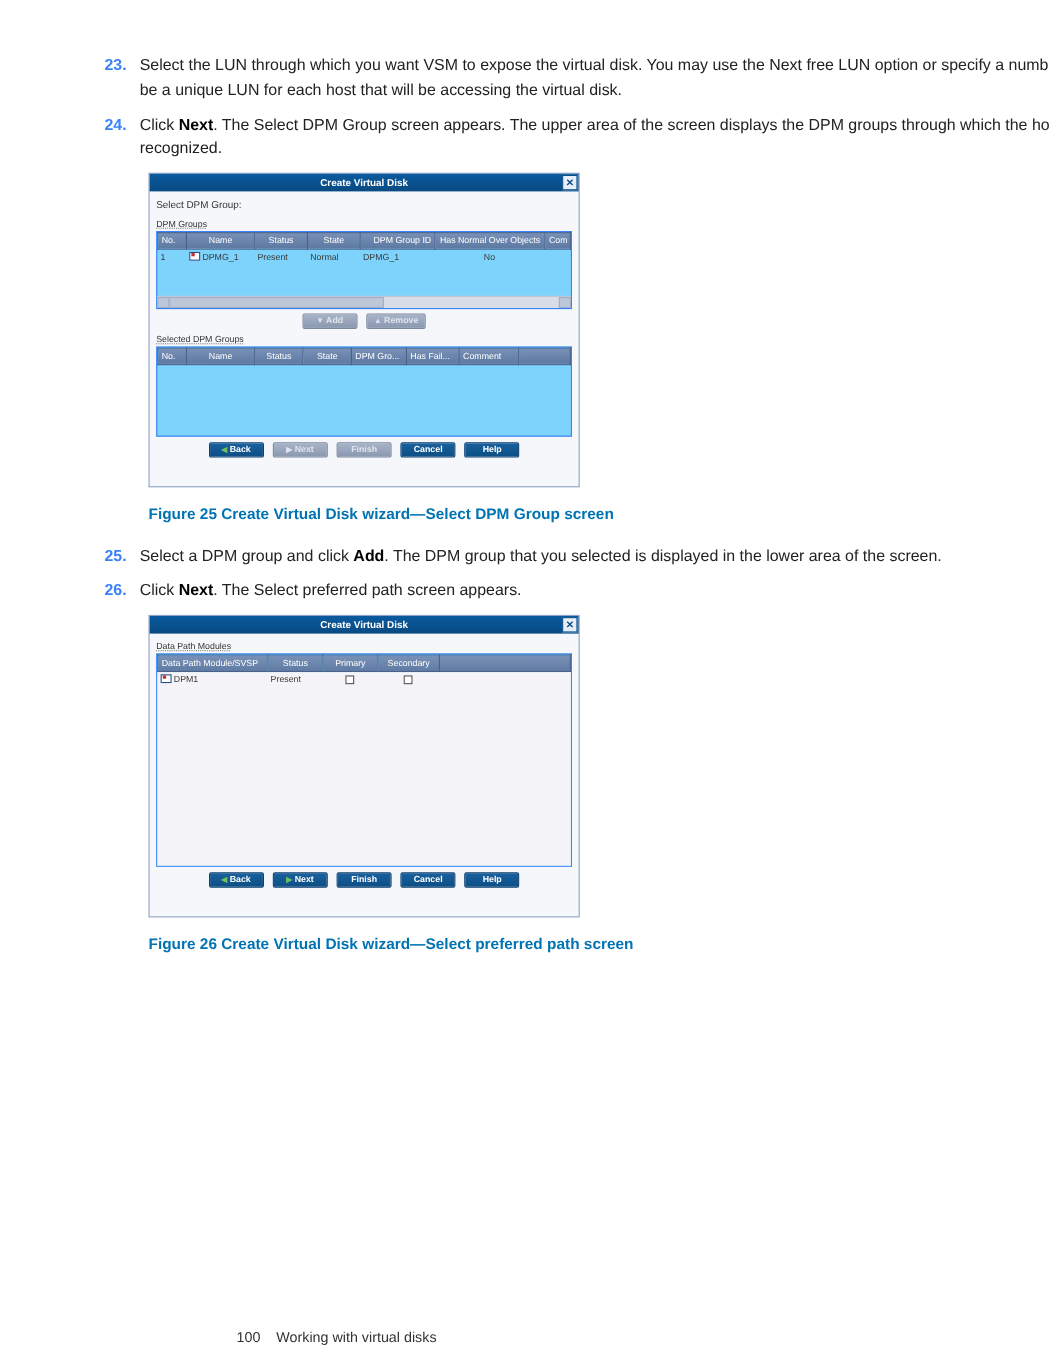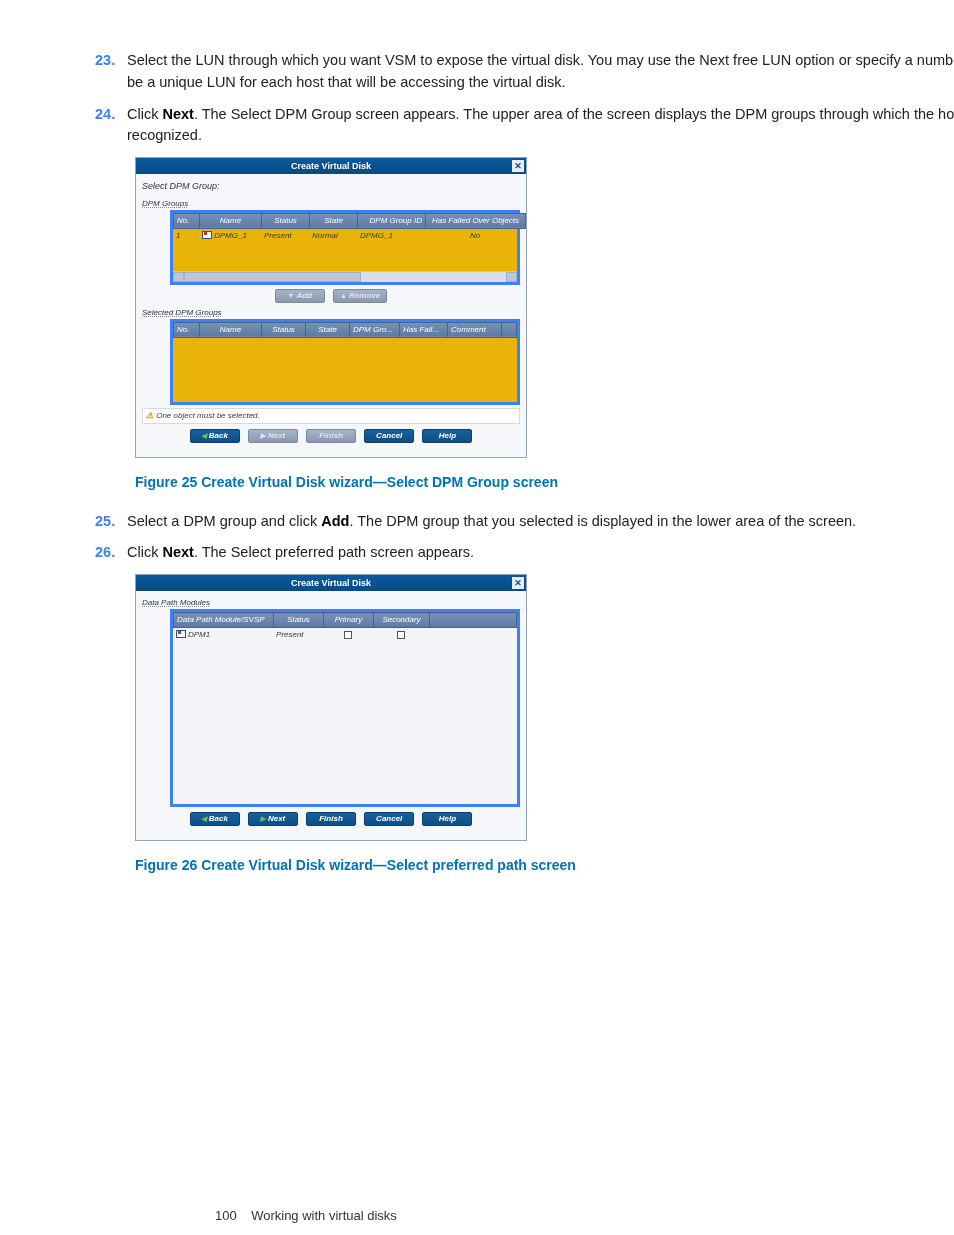--- a/index.html
+++ b/index.html
@@ -39,33 +39,33 @@
     position: relative;
   }
   .dlg-close {
     position: absolute; right: 1px; top: 1px;
     width: 14px; height: 14px;
     background: #e8eef7;
     border: 1px solid #0a4f88;
     font-size: 9px; line-height: 12px; font-weight: bold; color: #0a4f88;
     display: flex; align-items: center; justify-content: center;
   }
-  .dlg-body { padding: 6px 6px 8px 6px; font-style: italic; }
+  .dlg-body { padding: 6px 6px 20px 6px; }
   .dlg-label { font-size: 9px; color: #333; margin-bottom: 4px; display: block; }
   .dlg-sublabel { font-size: 8px; color: #333; margin-top: 2px; margin-bottom: 0; text-decoration: underline dotted; text-decoration-color: #888; }
   table.grid { width: 100%; border-collapse: collapse; table-layout: fixed; font-size: 8px; }
   table.grid th {
     background: linear-gradient(#7a91b6, #5e7aa3);
     color: #fff; font-weight: normal;
     border: 1px solid #4a6189;
     padding: 1px 3px; height: 11px; text-align: left;
     white-space: nowrap; overflow: hidden;
   }
   table.grid td { padding: 1px 3px; height: 12px; white-space: nowrap; overflow: hidden; }
-  .grid-holder { border: 3px solid #3b82f6; background: #eab308; margin-left: 28px; }
+  .grid-holder { border: 1px solid #3b82f6; background: #7dd3fc; }
   .grid-rows { height: 42px; overflow: hidden; }
   .grid-rows-tall { height: 64px; }
   .grid-rows-path { height: 176px; background: #f4f4f8; }
   .hscroll {
     height: 11px; background: #d9dde7;
     display: flex; align-items: stretch;
     border-top: 1px solid #bfc7d6;
   }
   .hscroll .arrow { width: 11px; background: #bdc7d8; border: 1px solid #9fb0cc; }
   .hscroll .track { flex: 1; position: relative; }
@@ -134,21 +134,21 @@
                 <col style="width:100px">
                 <col>
               </colgroup>
           <tbody>
                 <tr>
             <th>No.</th>
             <th style="text-align:center">Name</th>
             <th style="text-align:center">Status</th>
             <th style="text-align:center">State</th>
             <th style="text-align:right">DPM Group ID</th>
-            <th style="text-align:center">Has Failed Over Objects</th>
+            <th style="text-align:center">Has Normal Over Objects</th>
             <th>Com</th>
           </tr>
         </tbody>
             </table>
         <div class="grid-rows">
           <table class="grid">
             <colgroup>
                   <col style="width:26px">
                   <col style="width:62px">
                   <col style="width:48px">
@@ -203,21 +203,20 @@
             <th style="text-align:center">State</th>
             <th>DPM Gro...</th>
             <th>Has Fail...</th>
             <th>Comment</th>
             <th></th>
           </tr>
         </tbody>
             </table>
         <div class="grid-rows grid-rows-tall"></div>
       </div>
-      <div class="warnbar"><span class="orange">⚠</span><span>One object must be selected.</span></div>
       <div class="btnrow">
         <span class="btn"><span class="tri" style="color:#6fbf5f">◀</span> <span>Back</span></span>
         <span class="btn disabled"><span class="tri">▶</span> <span>Next</span></span>
         <span class="btn disabled">Finish</span>
         <span class="btn">Cancel</span>
         <span class="btn">Help</span>
       </div>
     </div>
   </div>
 </div>

